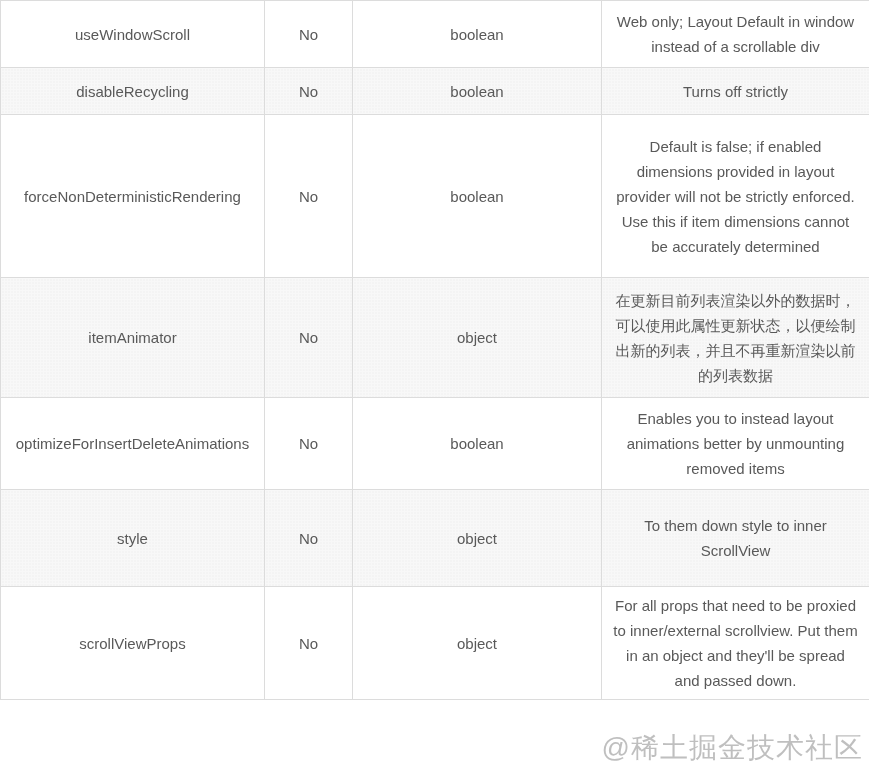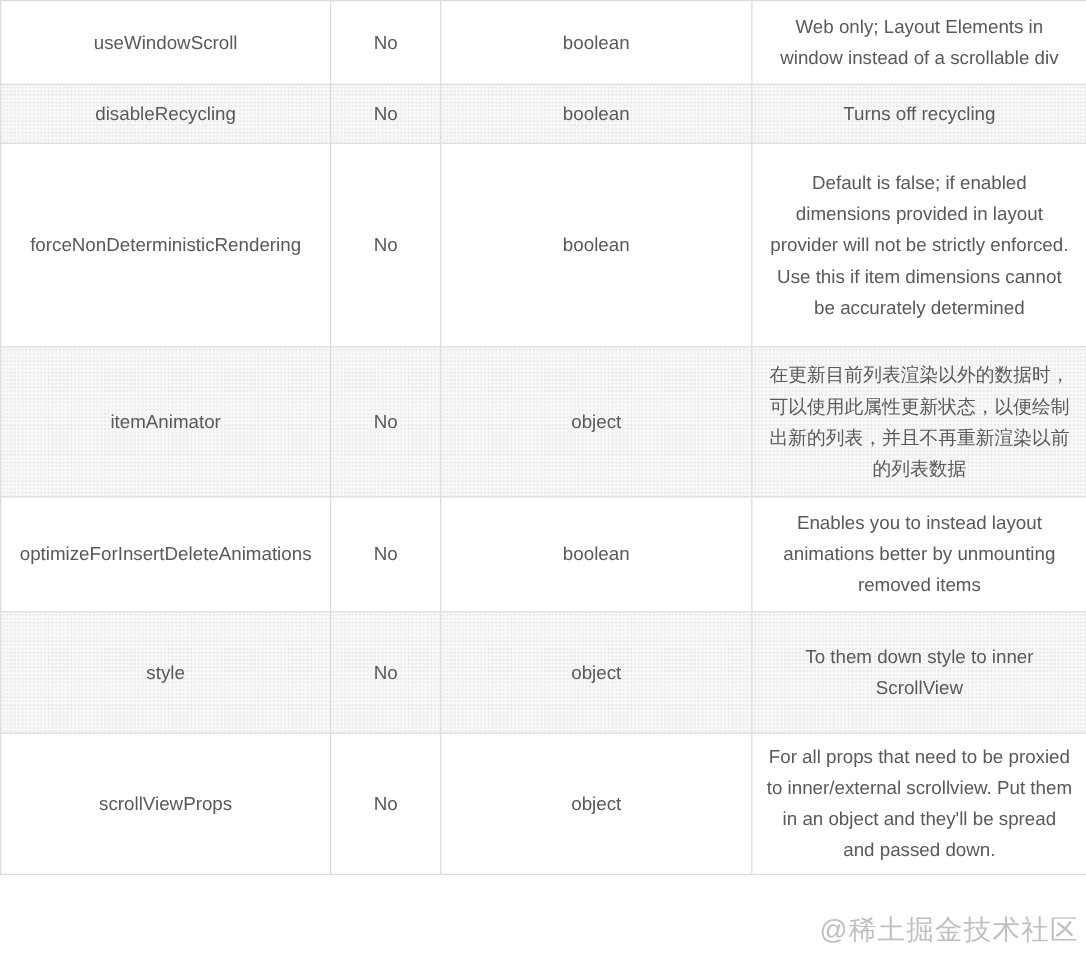--- a/index.html
+++ b/index.html
@@ -49,21 +49,21 @@
   tbody tr:nth-child(4) { height: 120px; }
   tbody tr:nth-child(5) { height: 92px; }
   tbody tr:nth-child(6) { height: 97px; }
   tbody tr:nth-child(7) { height: 76px; }
   tbody tr:nth-child(8) { height: 115px; }
 
   .watermark {
     position: absolute;
     right: 6px;
     top: 729px;
-    font-size: 22px;
+    font-size: 28px;
     letter-spacing: 1px;
     color: #8c8c8c;
     opacity: 0.55;
     pointer-events: none;
     white-space: nowrap;
   }
 </style>
 </head>
 <body>
 
@@ -74,28 +74,28 @@
       <col class="c-prop">
       <col class="c-required">
       <col class="c-type">
       <col class="c-desc">
     </colgroup>
     <tbody id="table-body">
   <tr>
     <td>useWindowScroll</td>
     <td>No</td>
     <td>boolean</td>
-    <td>Web only; Layout Elements in window instead of a scrollable div</td>
+    <td>Web only; Layout Default in window instead of a scrollable div</td>
   </tr>
 
   <tr>
     <td>disableRecycling</td>
     <td>No</td>
     <td>boolean</td>
-    <td>Turns off recycling</td>
+    <td>Turns off strictly</td>
   </tr>
 
   <tr>
     <td>forceNonDeterministicRendering</td>
     <td>No</td>
     <td>boolean</td>
     <td>Default is false; if enabled dimensions provided in layout provider will not be strictly enforced. Use this if item dimensions cannot be accurately determined</td>
   </tr>
 
   <tr>

